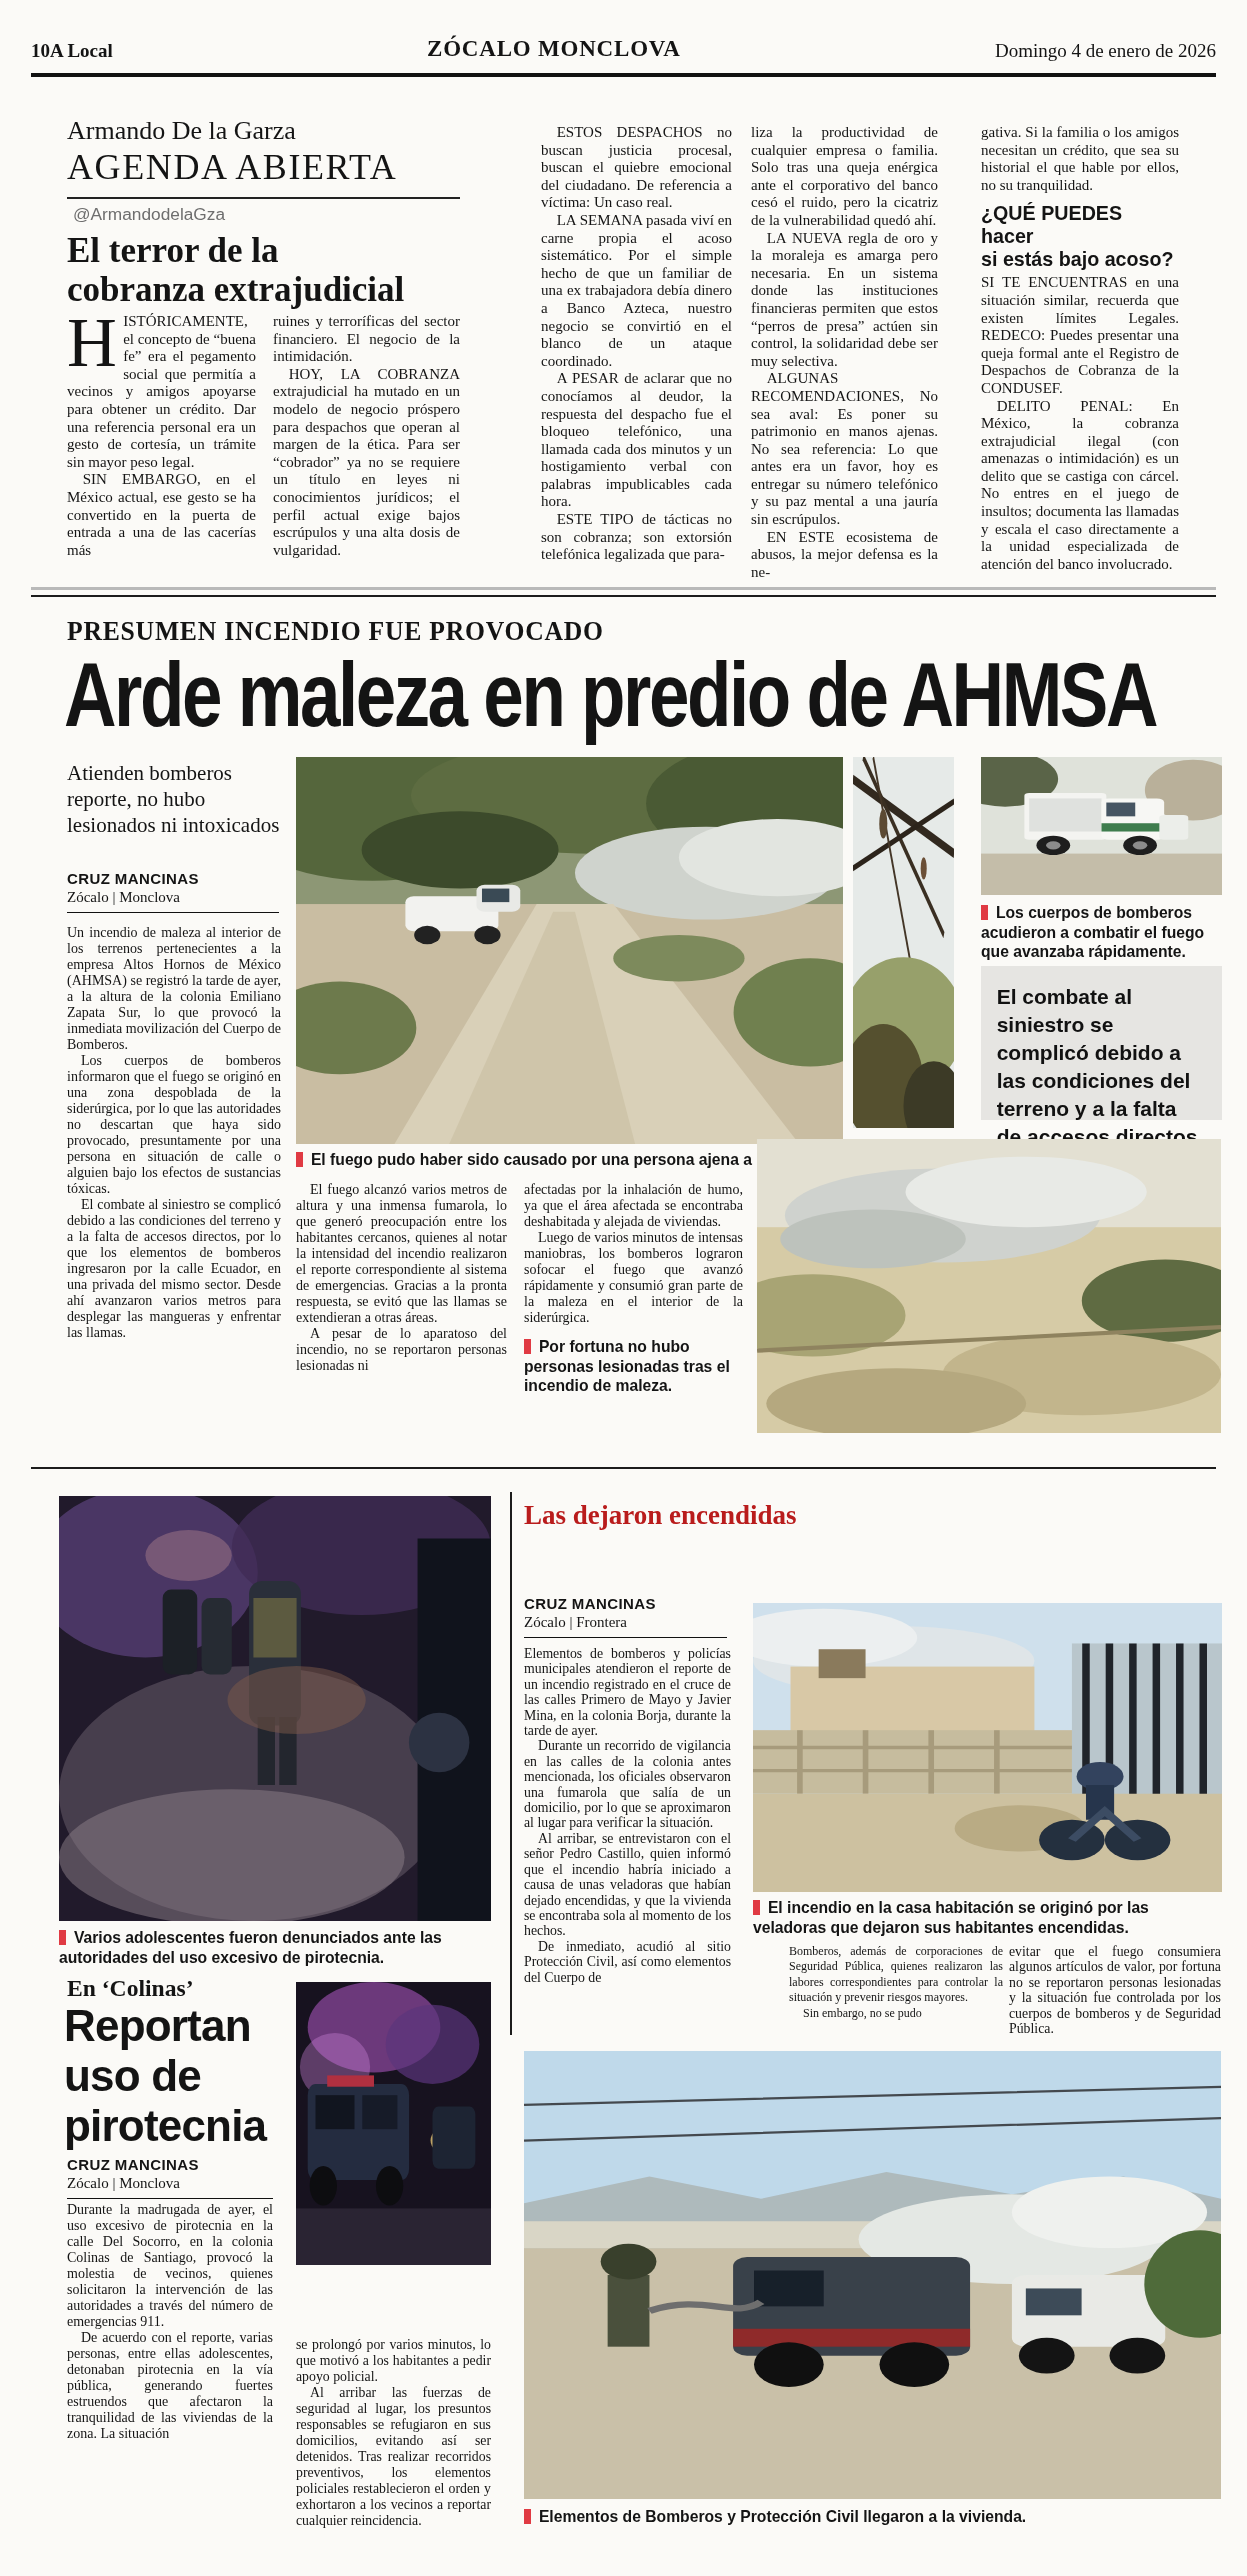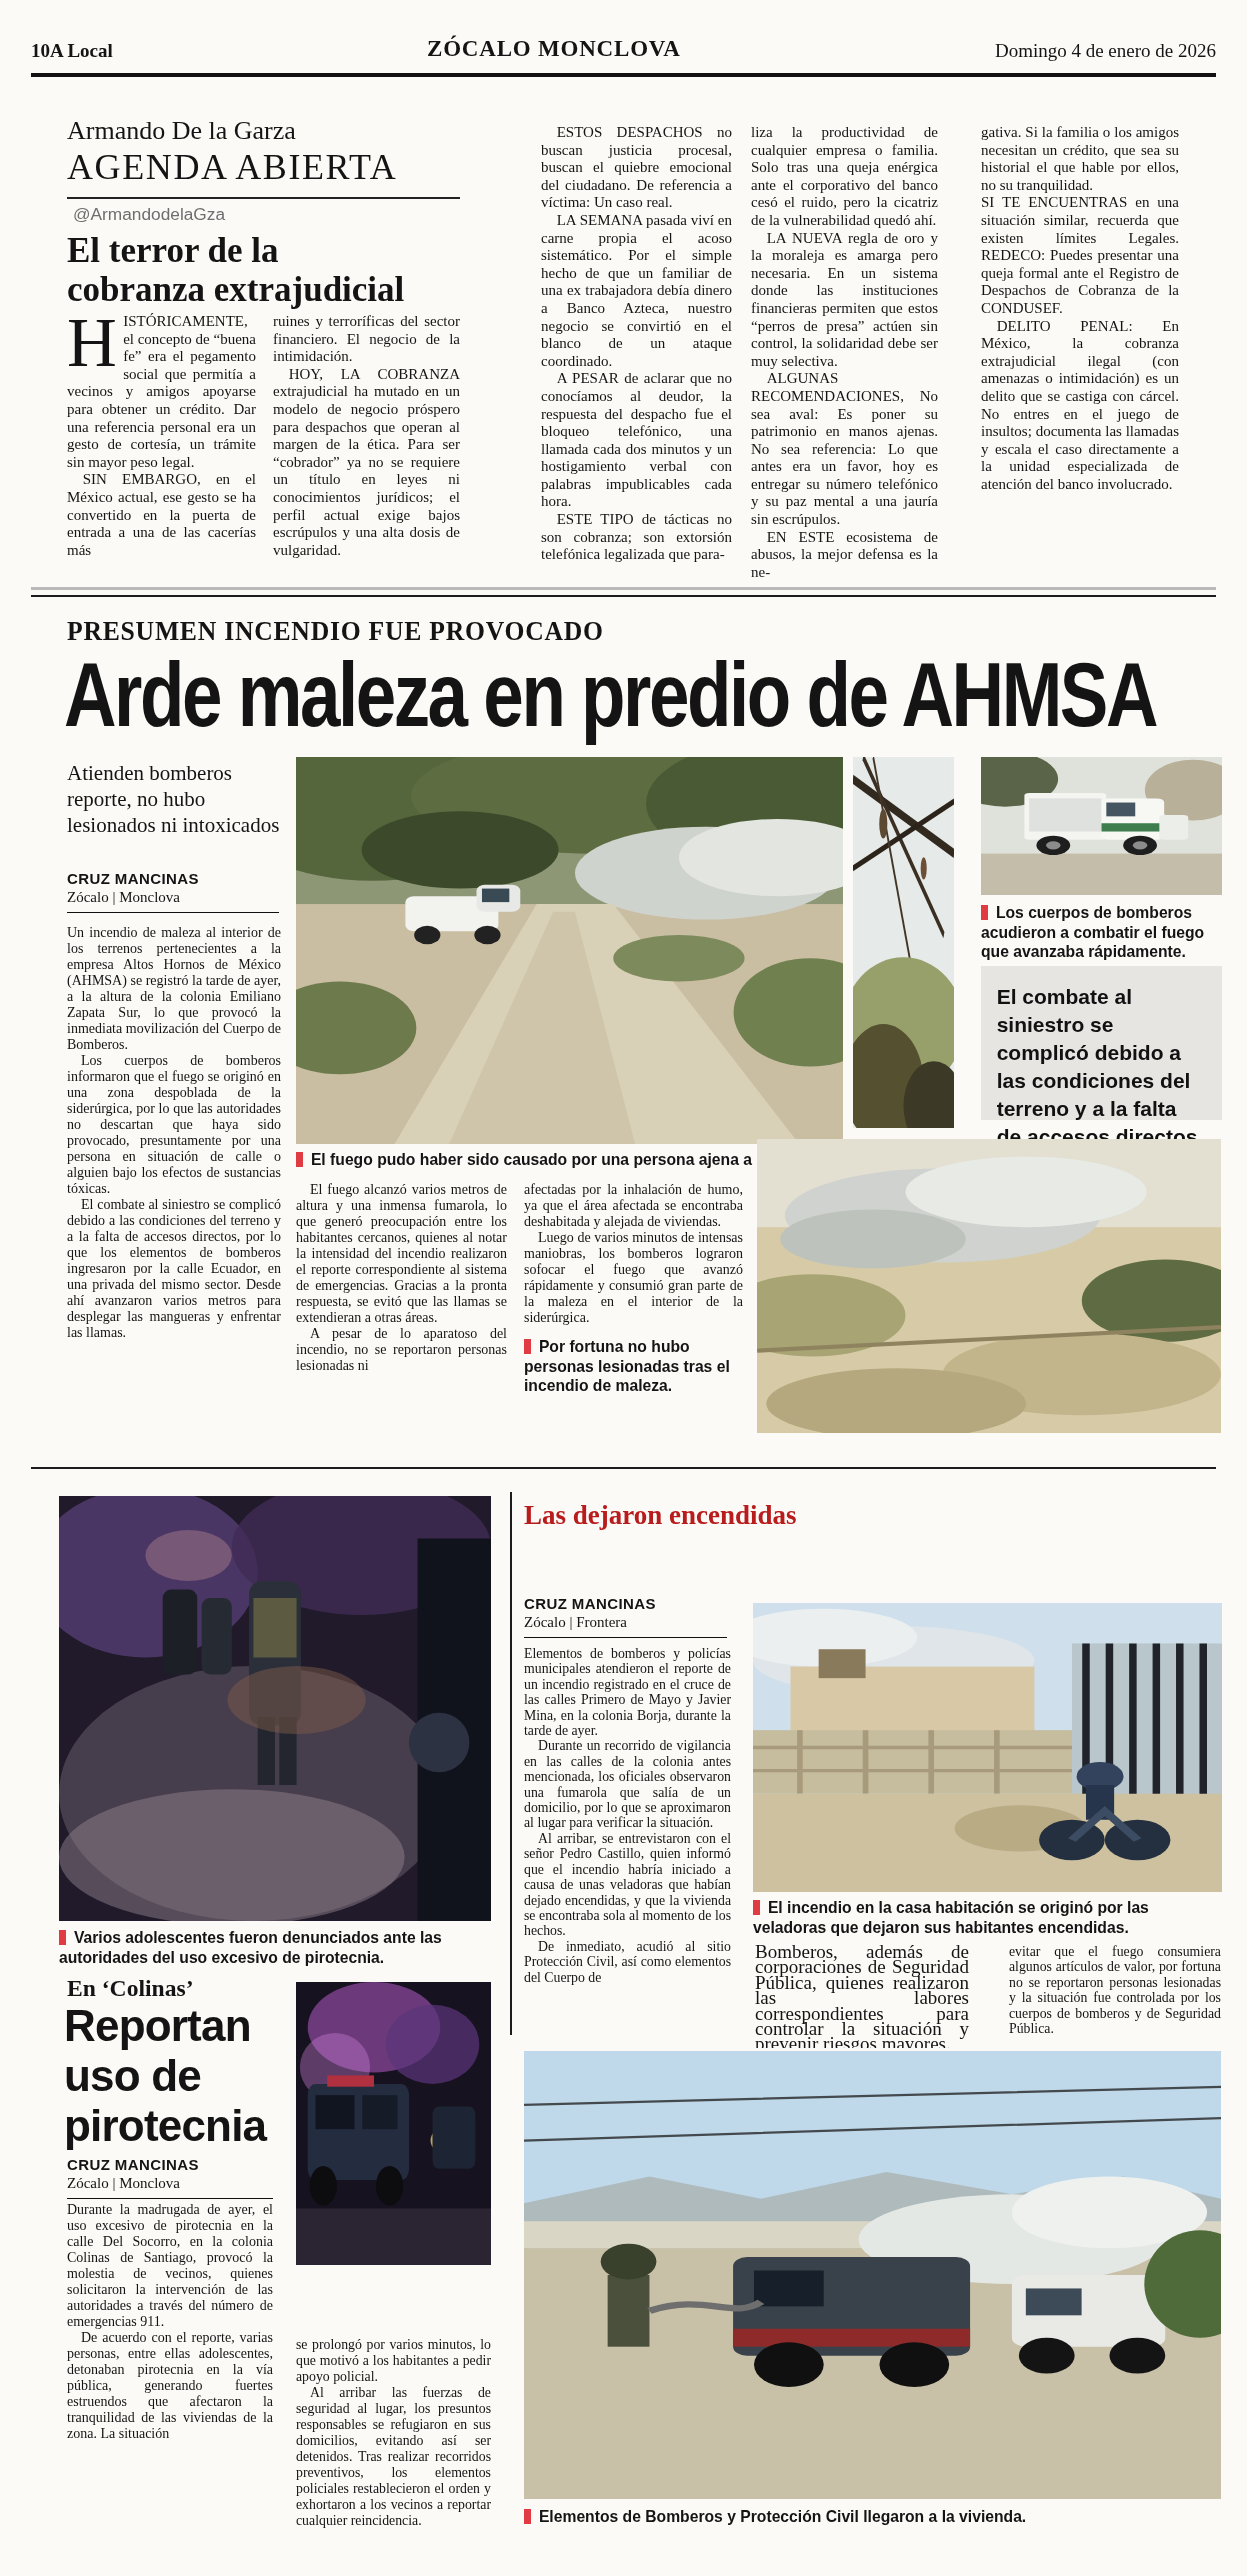--- a/index.html
+++ b/index.html
@@ -79,21 +79,21 @@
   .head3{left:64px;top:2001px;font-family:"Liberation Sans",sans-serif;font-weight:bold;font-size:44px;
          line-height:50px;letter-spacing:-0.8px;}
   .by-piro{left:67px;top:2156px;width:206px;}
   .piro-c1{left:67px;top:2202px;width:206px;height:370px;}
   .piro-c2{left:296px;top:2337px;width:195px;height:236px;font-size:13.8px;line-height:16px;}
   
   .kickerV{left:524px;top:1500px;font-size:27px;font-weight:bold;color:#b91c1c;}
   .headV{left:522px;top:1527px;font-size:46px;font-weight:bold;letter-spacing:-0.8px;white-space:nowrap;}
   .by-vel{left:524px;top:1595px;width:203px;}
   .vel-c1{left:524px;top:1646px;width:207px;height:384px;font-size:13.8px;line-height:15.4px;}
-  .vel-c2{left:755px;top:1944px;width:214px;height:104px;font-size:19px;line-height:15.4px;}
+  .vel-c2{left:789px;top:1944px;width:214px;height:104px;font-size:12px;line-height:15.4px;}
   .vel-c3{left:1009px;top:1944px;width:212px;height:126px;font-size:13.8px;line-height:15.4px;}
 </style>
 </head>
 <body>
 
 <div class="page">
 
   <div class="abs hdr">
     <span class="sec">10A Local</span>
     <span class="mast">ZÓCALO MONCLOVA</span>
@@ -125,20 +125,24 @@
     <p class="ind">ESTE TIPO de tácticas no son cobranza; son extorsión telefónica legalizada que para-</p>
   </div>
   <div class="abs op-col c4">
     <p>liza la productividad de cualquier empresa o familia. Solo tras una queja enérgica ante el corporativo del banco cesó el ruido, pero la cicatriz de la vulnerabilidad quedó ahí.</p>
     <p class="ind">LA NUEVA regla de oro y la moraleja es amarga pero necesaria. En un sistema donde las instituciones financieras permiten que estos “perros de presa” actúen sin control, la solidaridad debe ser muy selectiva.</p>
     <p class="ind">ALGUNAS RECOMENDACIONES, No sea aval: Es poner su patrimonio en manos ajenas. No sea referencia: Lo que antes era un favor, hoy es entregar su número telefónico y su paz mental a una jauría sin escrúpulos.</p>
     <p class="ind">EN ESTE ecosistema de abusos, la mejor defensa es la ne-</p>
   </div>
   <div class="abs op-col c5">
     <p>gativa. Si la familia o los amigos necesitan un crédito, que sea su historial el que hable por ellos, no su tranquilidad.</p>
+    <div class="op-subhead">
+      <div>¿QUÉ PUEDES hacer</div>
+      <div>si estás bajo acoso?</div>
+    </div>
     <p>SI TE ENCUENTRAS en una situación similar, recuerda que existen límites Legales. REDECO: Puedes presentar una queja formal ante el Registro de Despachos de Cobranza de la CONDUSEF.</p>
     <p class="ind">DELITO PENAL: En México, la cobranza extrajudicial ilegal (con amenazas o intimidación) es un delito que se castiga con cárcel. No entres en el juego de insultos; documenta las llamadas y escala el caso directamente a la unidad especializada de atención del banco involucrado.</p>
   </div>
 
   <div class="abs sep1a"></div>
   <div class="abs sep1b"></div>
 
   <div class="abs kicker">PRESUMEN INCENDIO FUE PROVOCADO</div>
   <div class="abs mainhead">Arde maleza en predio de AHMSA</div>
 

